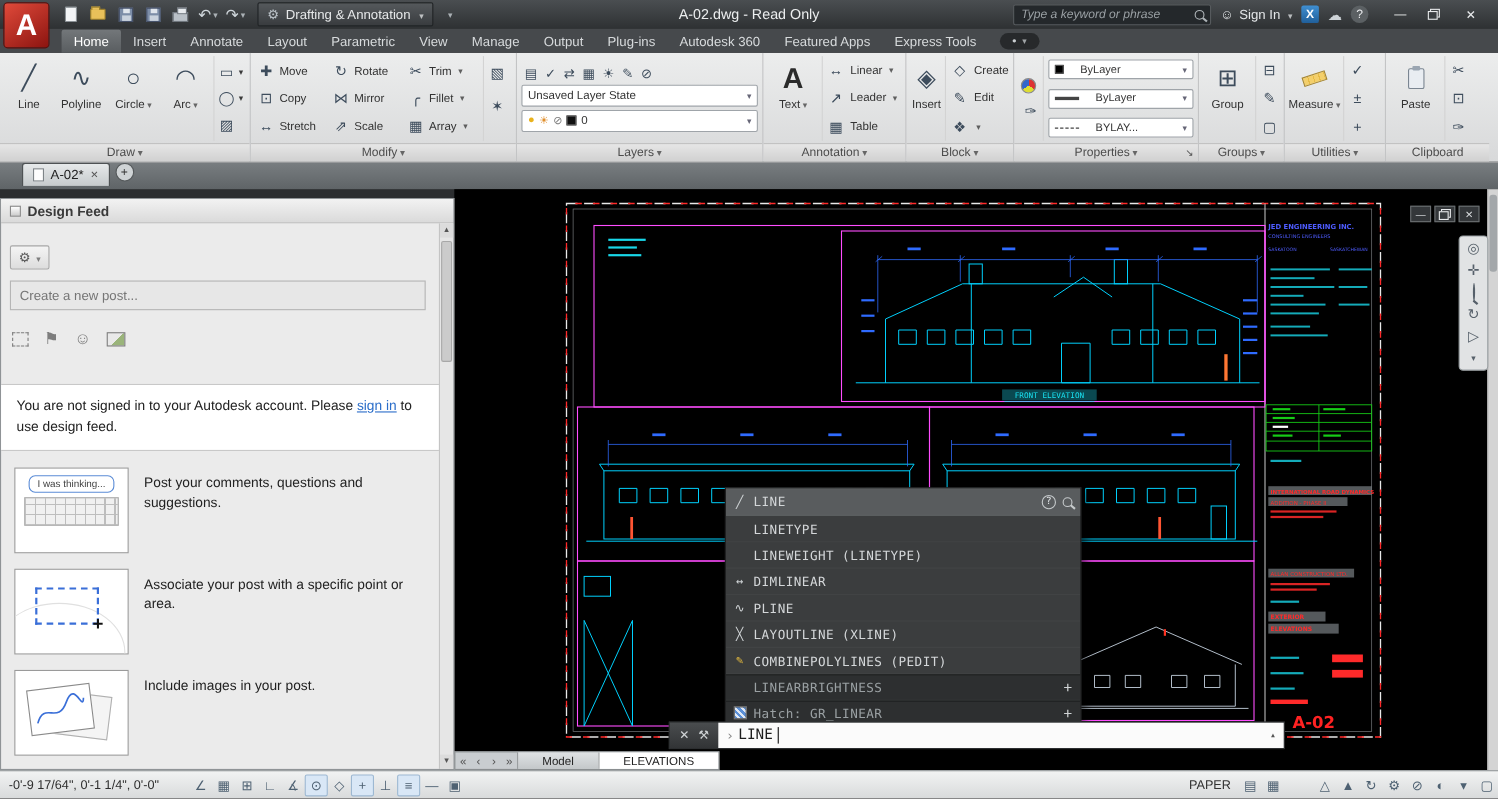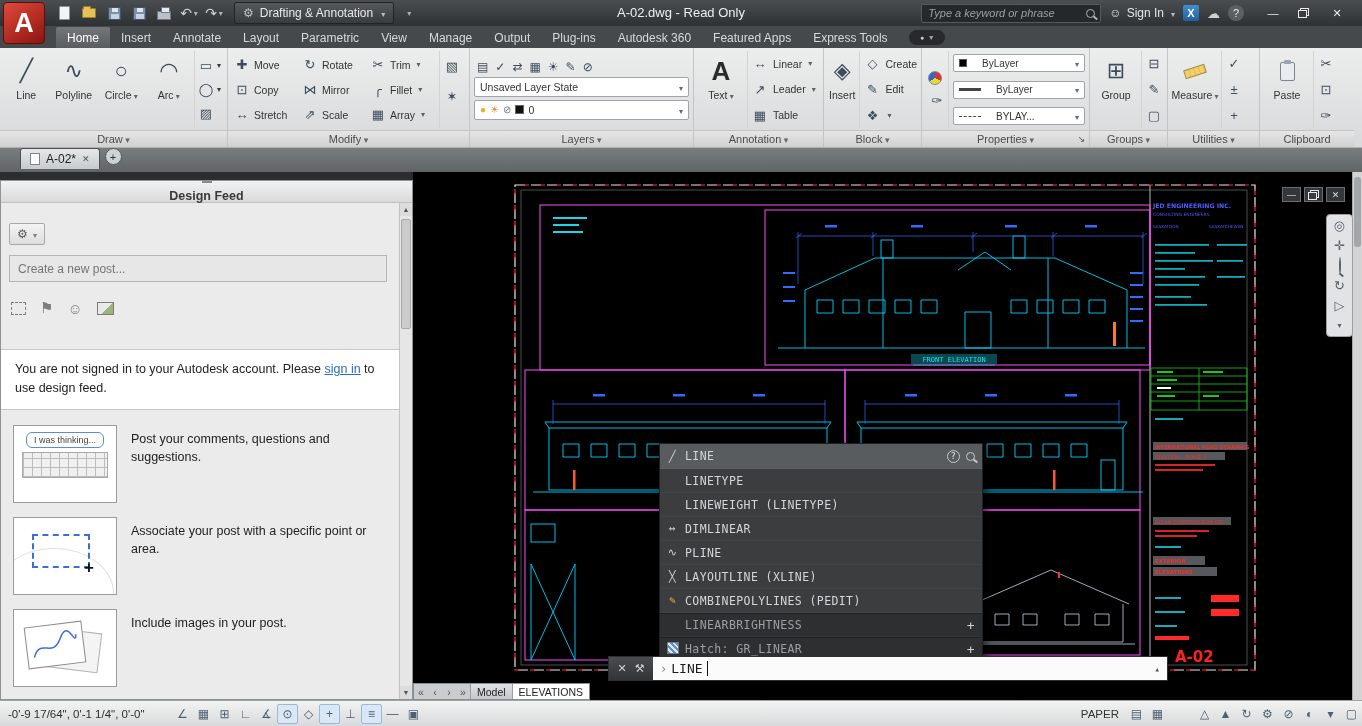--- a/index.html
+++ b/index.html
@@ -119,21 +119,21 @@
     padding:4px 0; gap:7px; z-index:6; }
   .navbtn { font-size:13px; color:#56606a; line-height:13px; }
   .zoomico2 { width:9px; height:9px; border:1.5px solid #56606a; border-radius:50%; position:relative; }
   .zoomico2::after { content:""; position:absolute; width:5px; height:1.5px; background:#56606a; right:-4px; bottom:-2px; transform:rotate(40deg); }
   .drawscroll { position:absolute; left:1352px; top:172px; width:10px; height:528px; background:#d4d4d4; border-left:1px solid #a9a9a9; }
   .drawscroll .thumb { position:absolute; left:1px; top:5px; width:7px; height:70px; background:#a3a7aa; border-radius:3px; }
 
   
   .palette { position:absolute; left:0; top:180px; width:413px; height:520px; background:#ebebeb; border:1px solid #8f9396; z-index:8; }
   .feed-header { height:22px; background:linear-gradient(#f2f2f2,#dadada); border-bottom:1px solid #bfbfbf;
-    display:flex; align-items:center; gap:6px; padding:0 8px; font-size:12.5px; font-weight:bold; color:#3a3a3a;flex-direction:column; }
+    display:flex; align-items:center; gap:6px; padding:0 8px; font-size:12.5px; font-weight:bold; color:#3a3a3a; }
   .palico { width:10px; height:10px; border:1px solid #8a8a8a; background:linear-gradient(#fff,#ccc); }
   .feed-body { position:absolute; left:0; top:22px; right:13px; bottom:0; }
   .gearbtn { position:absolute; left:8px; top:20px; width:36px; height:22px; background:linear-gradient(#f4f4f4,#ddd);
     border:1px solid #a8a8a8; border-radius:2px; display:flex; align-items:center; justify-content:center; gap:3px;
     color:#5a5a5a; font-size:12px; }
   .postinput { position:absolute; left:8px; top:52px; width:378px; height:27px; background:#e7e7e7; border:1px solid #b5b5b5;
     color:#8c8c8c; font-size:12px; padding:0 8px; font-family:"Liberation Sans",sans-serif; }
   .feedicons { position:absolute; left:10px; top:92px; display:flex; gap:14px; align-items:center; height:26px; }
   .fi { color:#7d7d7d; font-size:15px; display:flex; align-items:center; justify-content:center; }
   .marqico { width:15px; height:13px; border:1.5px dashed #7d7d7d; }
@@ -185,21 +185,21 @@
   .cmd-field { flex:1; background:#fbfbfb; display:flex; align-items:center; padding:0 7px;
     font-family:"DejaVu Sans Mono",monospace; font-size:13px; color:#1d1d1d; gap:4px; }
   .cmd-prompt { color:#888; font-size:12px; }
   .cmd-caret { width:1px; height:15px; background:#111; }
   .cmd-hist { margin-left:auto; color:#555; font-size:9px; }
 
   
   .layoutbar { position:absolute; left:413px; top:683px; height:17px; display:flex; align-items:stretch;
     background:#c9cdd0; border:1px solid #8a8e90; font-size:10.5px; z-index:9; }
   .lnav { width:14px; display:flex; align-items:center; justify-content:center; color:#555; }
-  .ltab { padding:0 6px; display:flex; align-items:center; background:linear-gradient(#dfe2e4,#c4c8ca);
+  .ltab { padding:0 22px; display:flex; align-items:center; background:linear-gradient(#dfe2e4,#c4c8ca);
     border-left:1px solid #9a9ea0; color:#222; }
   .ltab.active { background:#fff; }
 
   
   .statusbar { position:absolute; left:0; top:700px; width:1362px; height:26px;
     background:linear-gradient(#f2f3f3,#d8dadb); border-top:1px solid #9fa3a5; display:flex; align-items:center;
     font-size:11.5px; color:#2e2e2e; z-index:30; }
   .coords { min-width:172px; padding:0 8px; white-space:nowrap; }
   .stog { width:21px; height:20px; border:1px solid transparent; display:flex; align-items:center; justify-content:center;
     font-size:12px; color:#4e6172; flex:none; }

